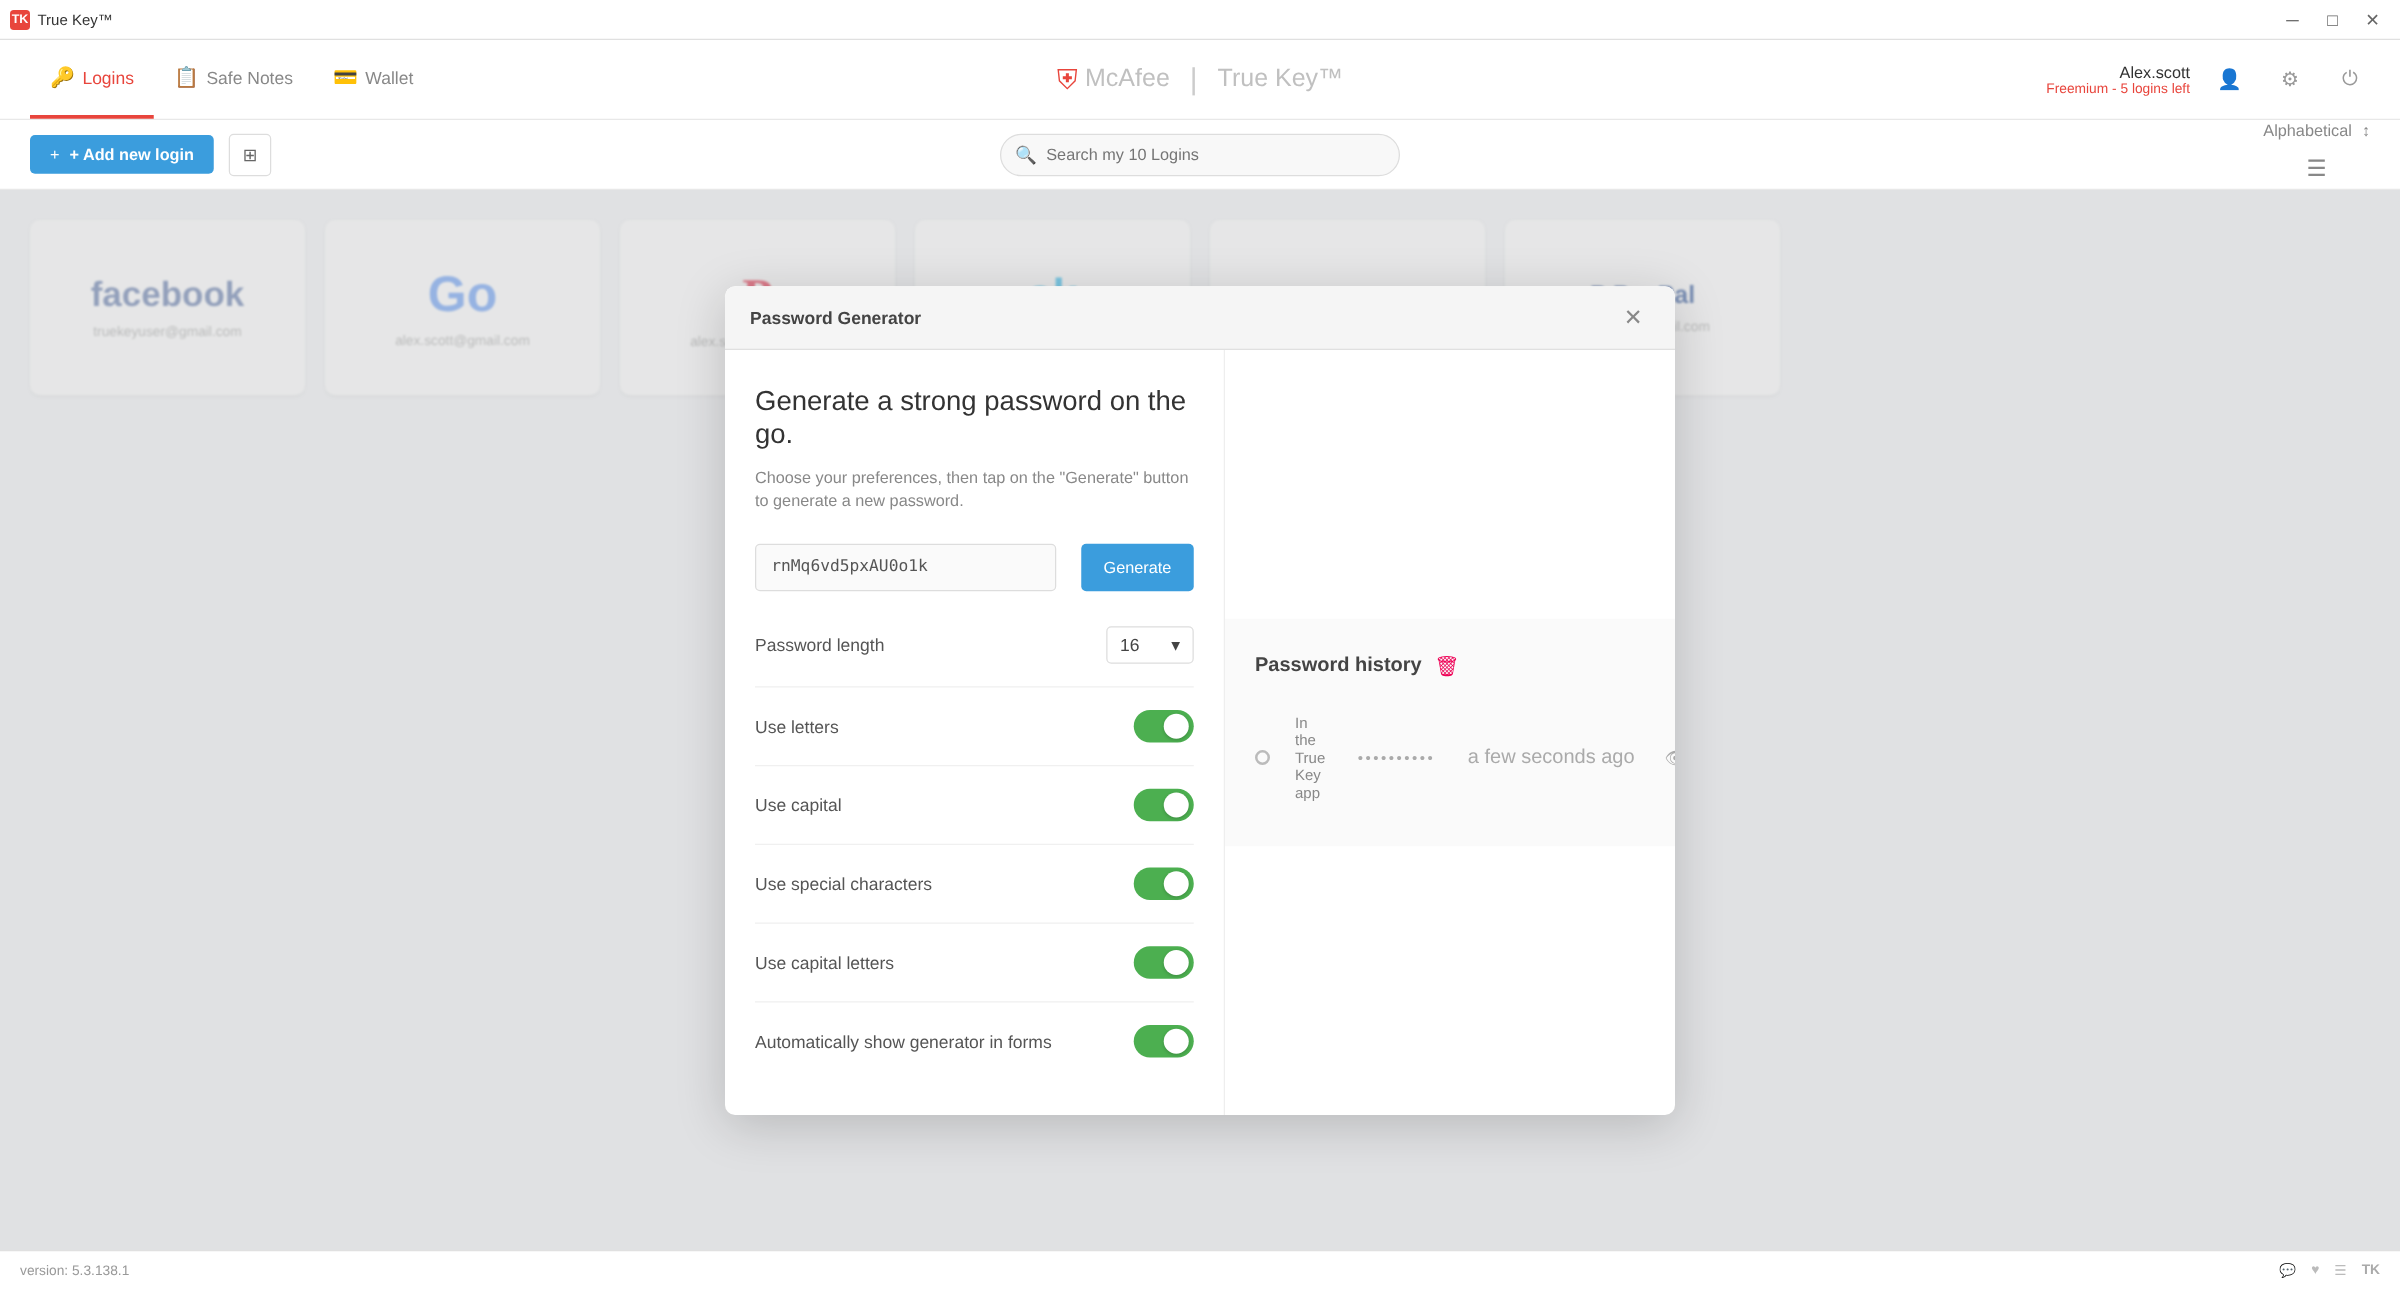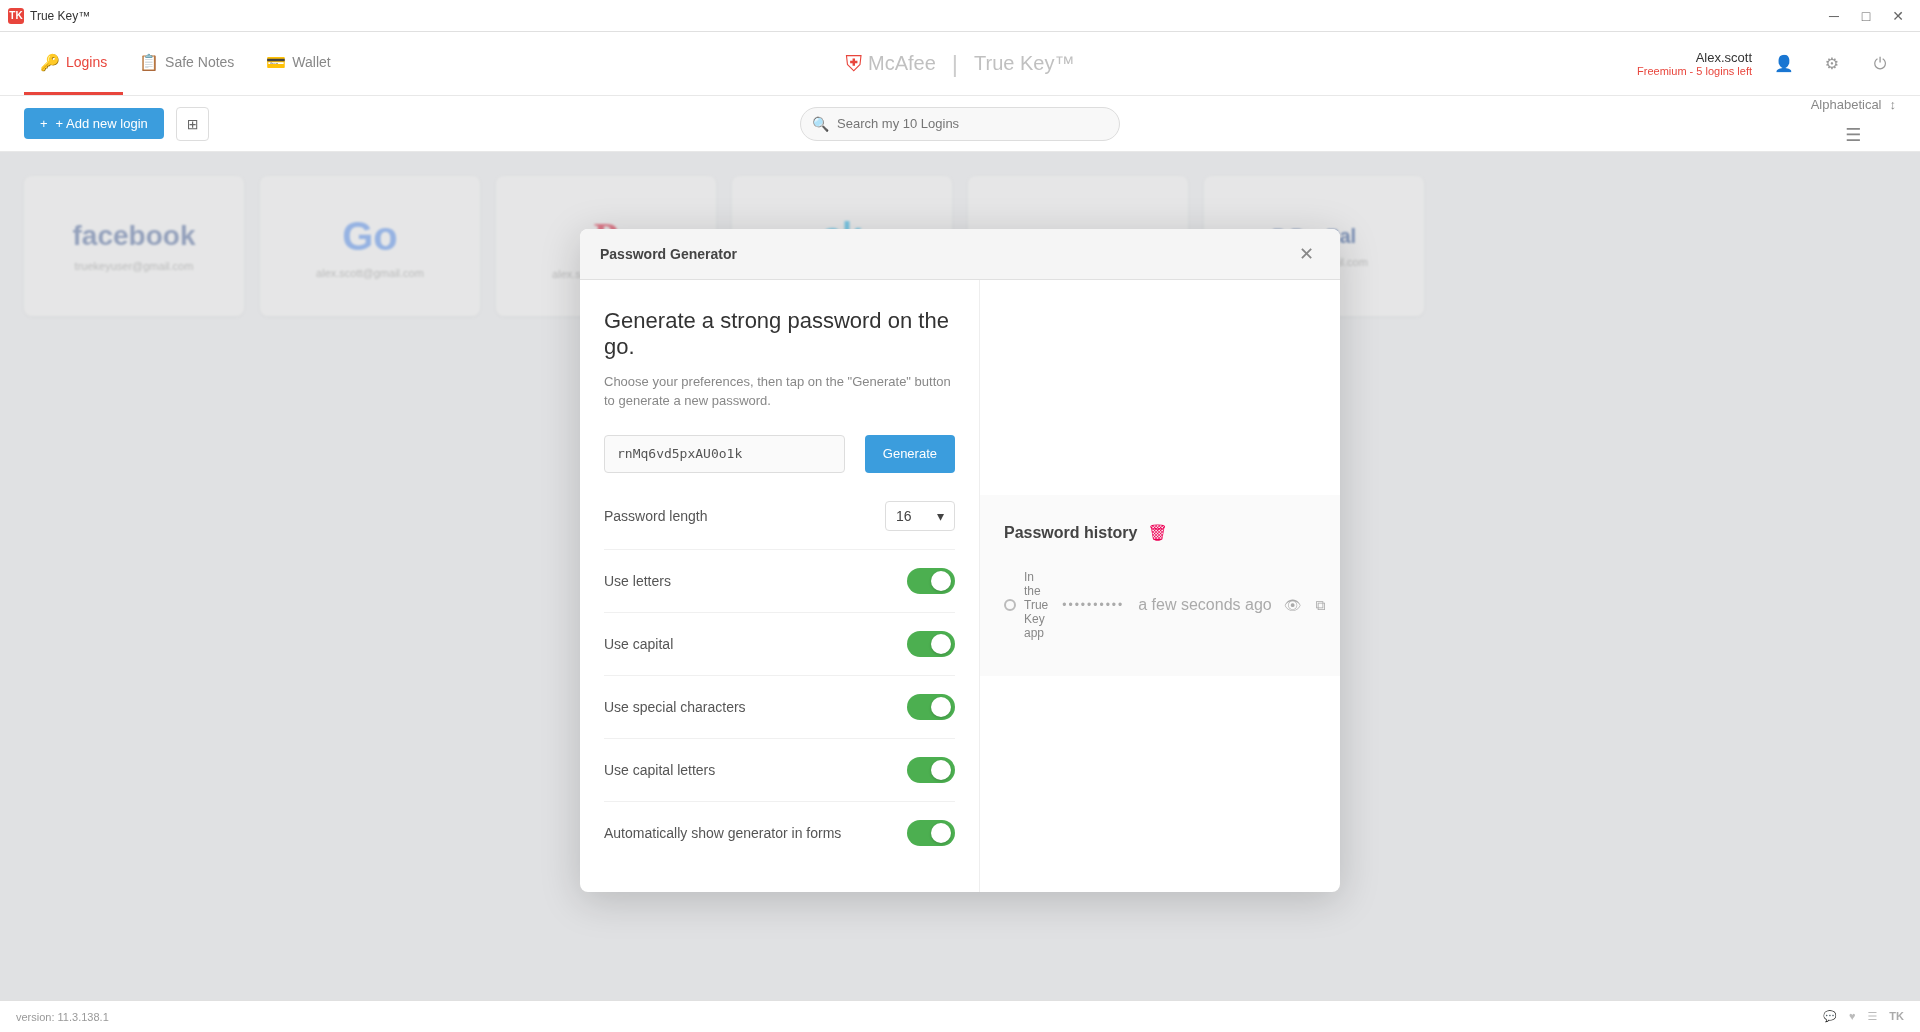--- a/index.html
+++ b/index.html
@@ -426,21 +426,21 @@
       color: #444;
     }
     .trash-icon {
       color: #e05;
       font-size: 16px;
       cursor: pointer;
     }
     .history-item {
       display: flex;
       align-items: center;
-      gap: 8px;
+      gap: 20px;
       padding: 8px 0;
     }
     .history-dot {
       width: 12px; height: 12px;
       border: 2px solid #bbb;
       border-radius: 50%;
       flex-shrink: 0;
     }
     .history-location {
       font-size: 12px;
@@ -517,21 +517,21 @@
     </div>
     <button class="nav-icon-btn">👤</button>
     <button class="nav-icon-btn">⚙</button>
     <button class="nav-icon-btn">⏻</button>
   </div>
 </div>
 
 <div class="toolbar" style="position:relative;">
   <button class="add-btn">
     <span>+</span>
-    <span style="margin-left:2px;">+ Add new login</span>
+    <span style="margin-left:2px;font-weight:bold;">+ Add new login</span>
   </button>
   <button class="grid-btn">⊞</button>
 
   <div class="search-center">
     <span class="search-icon-wrap">🔍</span>
     <input class="search-box" type="text" placeholder="Search my 10 Logins" style="">
   </div>
 
   <div style="margin-left:auto; display:flex; align-items:center; gap:8px;flex-direction:column;">
     <button class="sort-btn">
@@ -641,20 +641,20 @@
               <button class="history-action-btn">⧉</button>
             </div>
           </div>
         </div>
       </div>
     </div>
   </div>
 </div>
 
 <div class="bottombar">
-  <span>version: 11.3.138.1</span>
+  <span>version: 5.3.138.1</span>
   <div class="bottom-icons">
     <span style="cursor:pointer;">💬</span>
     <span style="cursor:pointer;">♥</span>
     <span style="cursor:pointer;">☰</span>
     <span style="font-size:11px;font-weight:bold;color:#aaa;">TK</span>
   </div>
 </div>
 
 </body></html>

